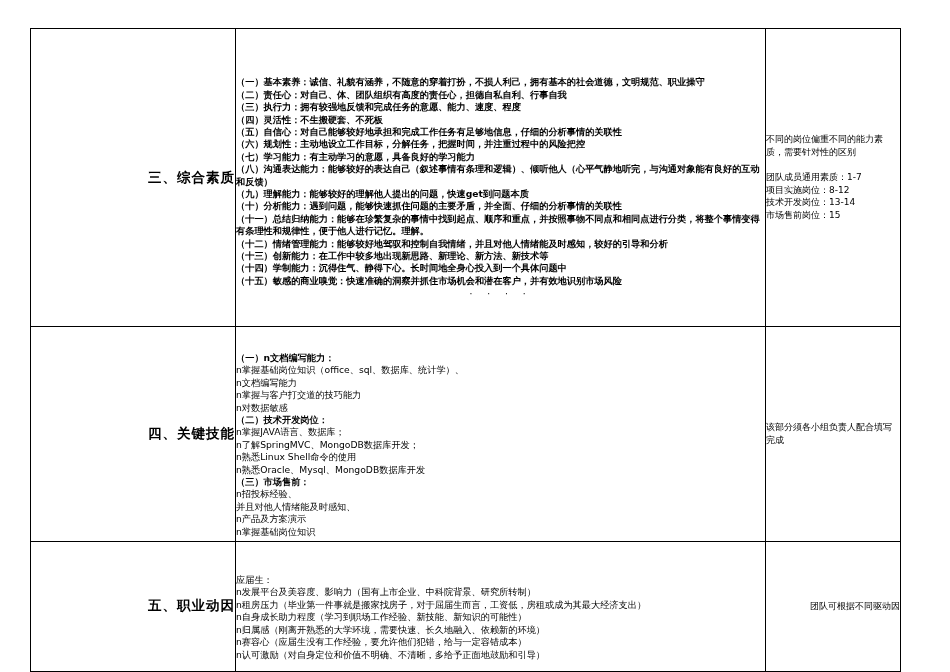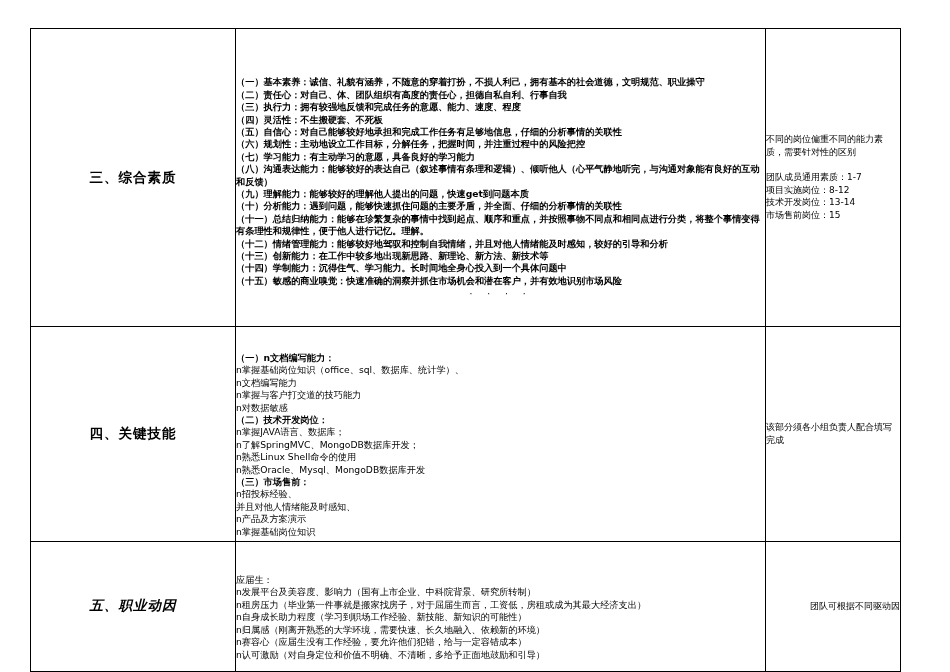--- a/index.html
+++ b/index.html
@@ -28,21 +28,21 @@
   table.grid col.c1 { width: 205px; }
   table.grid col.c2 { width: 530px; }
   table.grid col.c3 { width: 135px; }
 
   table.grid td {
     border: 1px solid #000000;
     vertical-align: middle;
     padding: 0;
   }
   .cat-cell {
-    text-align: center;
+    text-align: right;
     font-size: 13.5px;
     font-weight: bold;
     color: #000;
     letter-spacing: 1px;
     padding: 4px 6px;
   }
   .body-cell {
     padding: 6px 8px 6px 10px;
     vertical-align: top;
     font-size: 9.2px;
@@ -77,21 +77,20 @@
     padding-top: 1px;
   }
   .note-cell .nln {
     white-space: pre-wrap;
   }
   .row-a { height: 298px; }
   .row-b { height: 215px; }
   .row-c { height: 130px; }
   .cat-bottom {
     vertical-align: bottom;
-    font-style: italic;
   }
   .cat-inner-bottom {
     display: block;
     padding-bottom: 2px;
   }
   .note-bottom {
     vertical-align: bottom;
     text-align: right;
   }
 </style>
@@ -118,21 +117,21 @@
           <div class="ln b">（四）灵活性：不生搬硬套、不死板</div>
           <div class="ln b">（五）自信心：对自己能够较好地承担和完成工作任务有足够地信息，仔细的分析事情的关联性</div>
           <div class="ln b">（六）规划性：主动地设立工作目标，分解任务，把握时间，并注重过程中的风险把控</div>
           <div class="ln b">（七）学习能力：有主动学习的意愿，具备良好的学习能力</div>
           <div class="ln b">（八）沟通表达能力：能够较好的表达自己（叙述事情有条理和逻辑）、倾听他人（心平气静地听完，与沟通对象能有良好的互动和反馈）</div>
           <div class="ln b">（九）理解能力：能够较好的理解他人提出的问题，快速get到问题本质</div>
           <div class="ln b">（十）分析能力：遇到问题，能够快速抓住问题的主要矛盾，并全面、仔细的分析事情的关联性</div>
           <div class="ln b">（十一）总结归纳能力：能够在珍繁复杂的事情中找到起点、顺序和重点，并按照事物不同点和相同点进行分类，将整个事情变得有条理性和规律性，便于他人进行记忆。理解。</div>
           <div class="ln b">（十二）情绪管理能力：能够较好地驾驭和控制自我情绪，并且对他人情绪能及时感知，较好的引导和分析</div>
           <div class="ln b">（十三）创新能力：在工作中较多地出现新思路、新理论、新方法、新技术等</div>
-          <div class="ln b">（十四）学制能力：沉得住气、学习能力。长时间地全身心投入到一个具体问题中</div>
+          <div class="ln b">（十四）学制能力：沉得住气、静得下心。长时间地全身心投入到一个具体问题中</div>
           <div class="ln b">（十五）敏感的商业嗅觉：快速准确的洞察并抓住市场机会和潜在客户，并有效地识别市场风险</div>
           <div class="dots">· · · ·</div>
         </td>
         <td class="note-cell mid">
           <div class="nln">不同的岗位偏重不同的能力素质，需要针对性的区别</div>
           <div class="nln">&nbsp;</div>
           <div class="nln">团队成员通用素质：1-7</div>
           <div class="nln">项目实施岗位：8-12</div>
           <div class="nln">技术开发岗位：13-14</div>
           <div class="nln">市场售前岗位：15</div>

